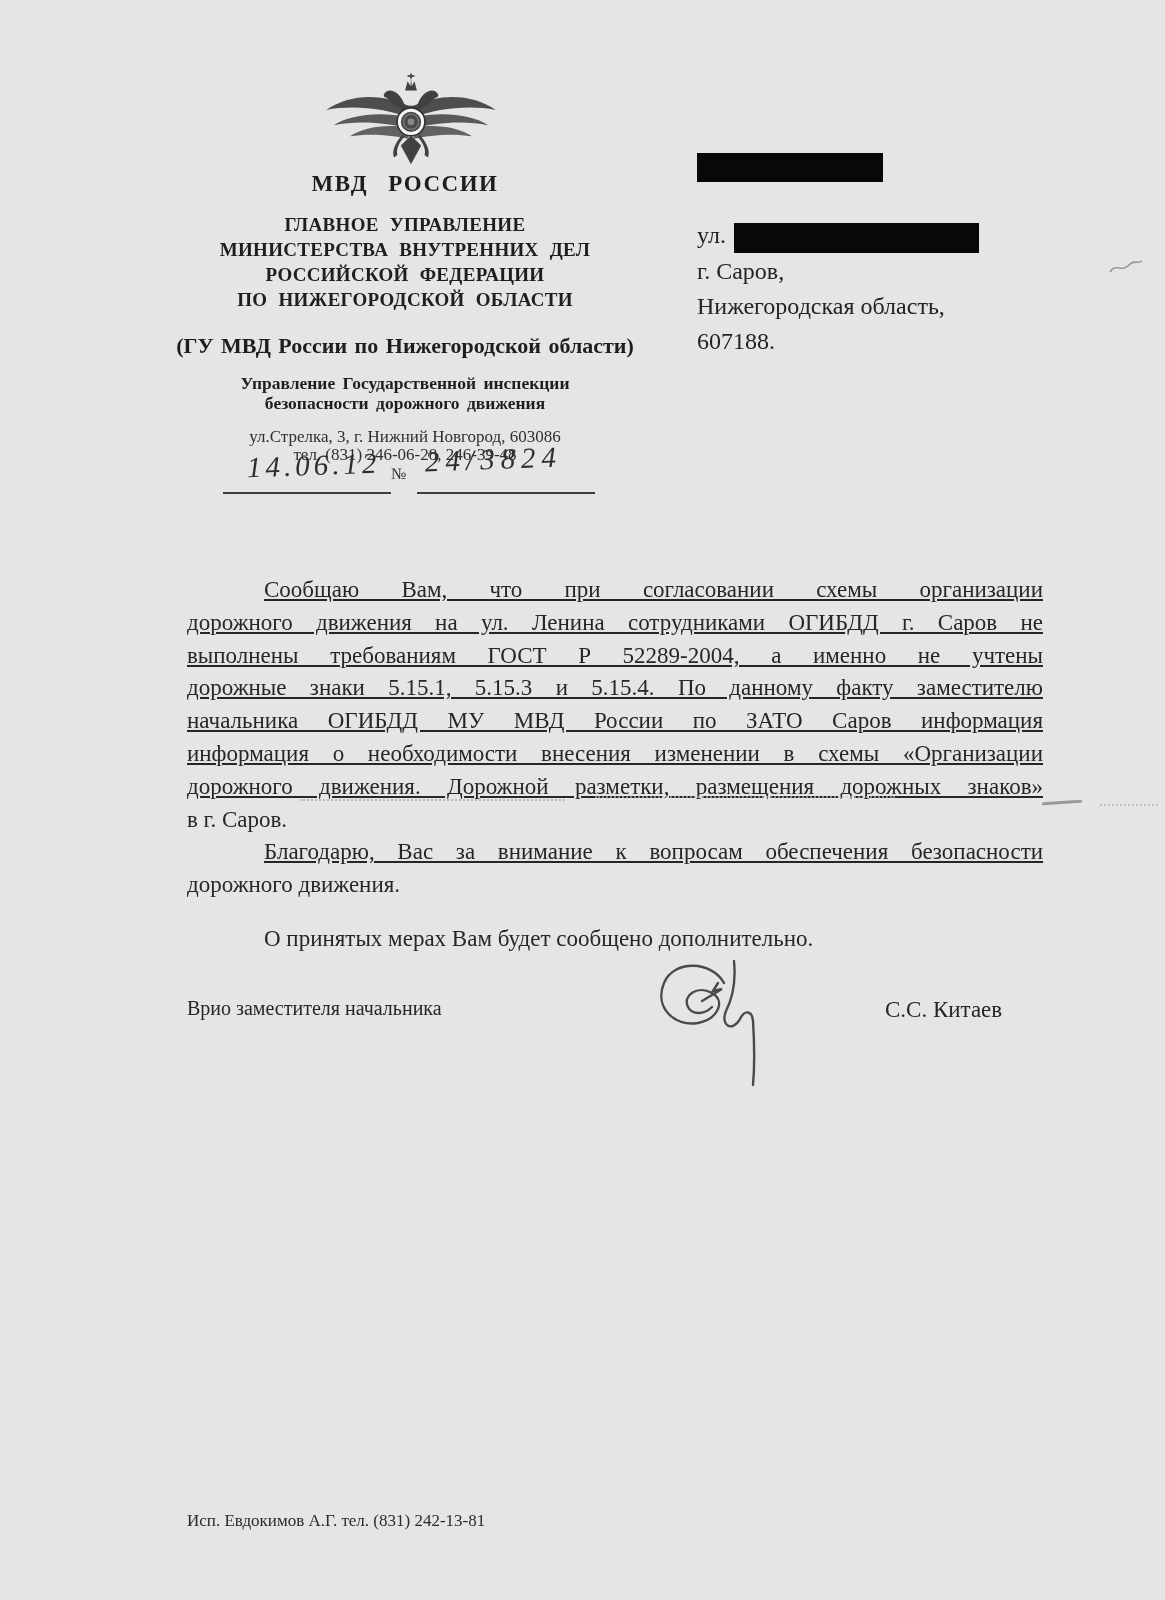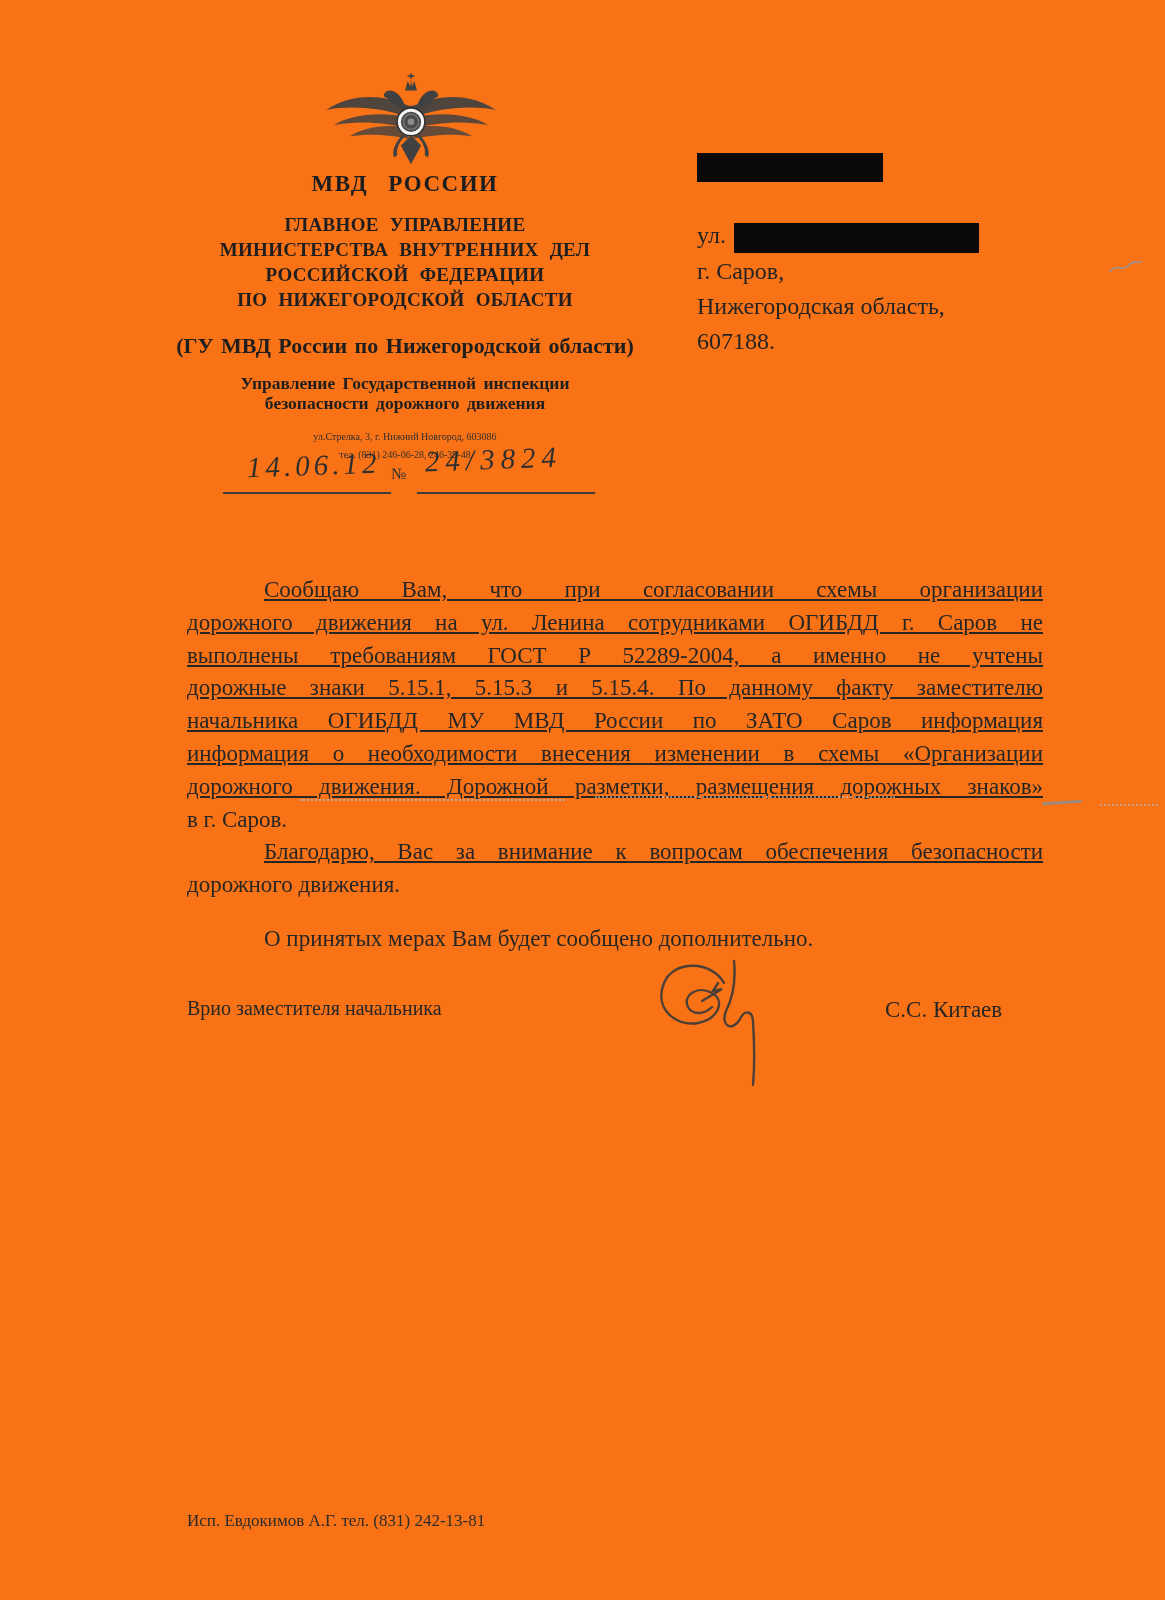--- a/index.html
+++ b/index.html
@@ -1,29 +1,29 @@
 <!DOCTYPE html>
 <html><head>
 <meta charset="utf-8">
 <style>
   html,body { margin:0; padding:0; background:#9a9a9a; }
   .page {
     position:relative; width:1165px; height:1600px; margin:0 auto;
-    background:#f97316; overflow:hidden;
+    background:#e5e5e5; overflow:hidden;
     font-family:"Liberation Serif", serif; color:#262626;
   }
 
   
   .emblem { position:absolute; left:322px; top:72px; width:178px; height:98px; }
   .letterhead { position:absolute; left:170px; top:171px; width:470px; text-align:center; font-weight:bold; color:#1e1e1e; }
   .lh-title { font-size:23px; letter-spacing:1.5px; word-spacing:13px; }
   .lh-main  { margin-top:15px; font-size:19px; line-height:25px; word-spacing:6px; letter-spacing:.3px; }
   .lh-paren { margin-top:21px; font-size:22px; word-spacing:2px; }
   .lh-div   { margin-top:14px; font-size:17.5px; line-height:20px; word-spacing:3px; }
-  .lh-addr  { margin-top:15px; font-size:10px; line-height:17.5px; font-weight:normal; color:#2f2f2f; }
+  .lh-addr  { margin-top:15px; font-size:17px; line-height:17.5px; font-weight:normal; color:#2f2f2f; }
 
   
   .refline { position:absolute; left:195px; top:448px; width:410px; height:50px; }
   .hw { position:absolute; font-style:italic; font-size:29px; color:#2e2e2e; white-space:nowrap; }
   .hw-date { left:52px; top:1px; letter-spacing:4px; transform:rotate(-2deg); }
   .hw-num  { left:230px; top:-5px; letter-spacing:6px; transform:rotate(-2deg); }
   .no-sign { position:absolute; left:196px; top:17px; font-size:16px; color:#333; }
   .uline { position:absolute; top:44px; height:2px; background:#3d3d3d; }
   .ul1 { left:28px;  width:168px; }
   .ul2 { left:222px; width:178px; }

